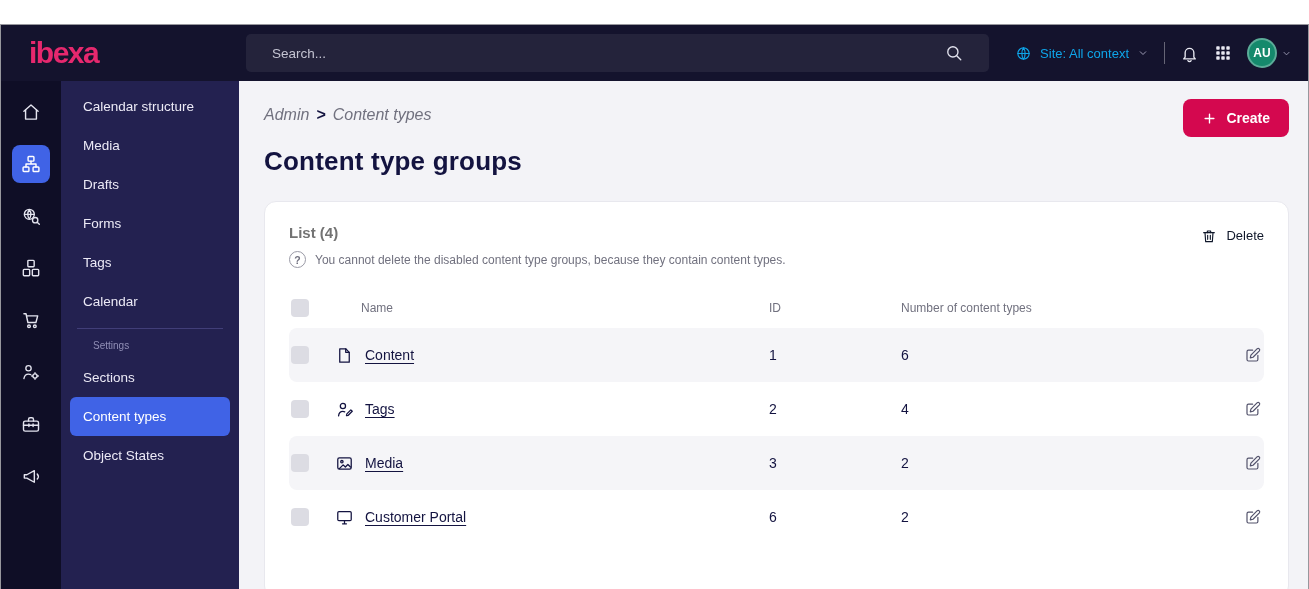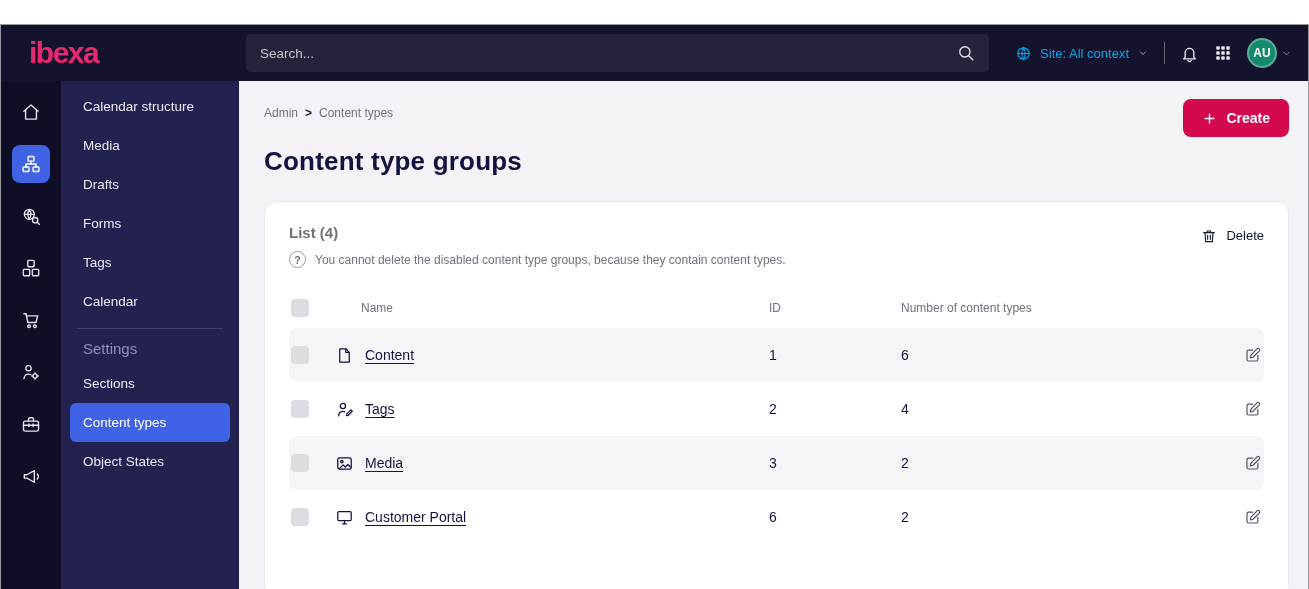--- a/index.html
+++ b/index.html
@@ -4,21 +4,21 @@
 <style>
   * { margin:0; padding:0; box-sizing:border-box; }
   html,body { background:#ffffff; }
   body { width:1309px; height:589px; font-family:"Liberation Sans", sans-serif; overflow:hidden; }
   .app { width:1309px; height:589px; border:1px solid #97979d; display:flex; flex-direction:column; background:#f3f3f7; overflow:hidden;margin-top:24px; }
 
   
   .topbar { flex:0 0 56px; background:#14132d; display:flex; align-items:center; }
   .logo-area { width:237px; padding-left:28px; flex:0 0 237px; }
   .logo { font-size:30px; font-weight:700; letter-spacing:-1.5px; color:#e6286e; }
-  .searchbar { flex:1; height:38px; margin:0 26px 0 8px; background:rgba(255,255,255,.07); border-radius:5px; display:flex; align-items:center; padding:0 14px; }
+  .searchbar { flex:1; height:38px; margin:0 26px 0 8px; background:rgba(255,255,255,.07); border-radius:5px; display:flex; align-items:center; padding:0 26px; }
   .searchbar input { flex:1; background:transparent; border:none; outline:none; color:#e8e8f0; font-size:13.5px; font-family:"Liberation Sans",sans-serif; }
   .searchbar input::placeholder { color:#c4c4d2; }
   .search-glyph { color:#e3e3ee; display:flex; }
   .topbar-right { display:flex; align-items:center; gap:15px; padding-right:16px; color:#b9b8c9; }
   .site-context { display:flex; align-items:center; gap:8px; font-size:13px; color:#0ea5e9; cursor:pointer; white-space:nowrap; }
   .vdiv { width:1px; height:22px; background:rgba(255,255,255,.35); }
   .icon-btn { color:#e9e9f2; display:flex; background:none; border:none; cursor:pointer; }
   .avatar-wrap { display:flex; align-items:center; gap:4px; cursor:pointer; }
   .avatar { width:30px; height:30px; border-radius:50%; background:#15896c; color:#fff; font-size:12px; font-weight:700; display:flex; align-items:center; justify-content:center; border:2px solid rgba(255,255,255,.3); }
   .chev { color:#9c9bb4; display:flex; }
@@ -26,26 +26,26 @@
   
   .shell { flex:1; display:flex; min-height:0; }
   .rail { flex:0 0 60px; background:#0f0e26; display:flex; flex-direction:column; align-items:center; padding-top:12px; gap:14px; }
   .rail-btn { width:38px; height:38px; border-radius:8px; display:flex; align-items:center; justify-content:center; color:#e4e4ef; background:none; border:none; cursor:pointer; }
   .rail-btn.active { background:#4063e6; color:#ffffff; }
 
   .menu { flex:0 0 178px; background:#232150; padding-top:6px; color:#eceaf6; }
   .menu-item { height:39px; display:flex; align-items:center; padding:0 13px; margin:0 9px; font-size:13.5px; border-radius:6px; cursor:pointer; }
   .menu-item.active { background:#4063e6; color:#fff; }
   .menu-sep { border-top:1px solid #413e78; margin:7px 16px 7px; }
-  .menu-label { font-size:15px; color:#918fb6; padding:4px 22px 7px; }
+  .menu-label { font-size:10px; color:#918fb6; padding:4px 32px 7px; }
 
   
   .main { flex:1; padding:18px 19px 0 25px; overflow:hidden; }
   .main-top { display:flex; justify-content:space-between; align-items:flex-start; height:38px; }
-  .breadcrumb { font-size:12px; color:#71717f; padding-top:7px; }
+  .breadcrumb { font-size:16px; color:#71717f; padding-top:7px;font-style:italic; }
   .breadcrumb .crumb-link { cursor:pointer; }
   .breadcrumb .sep { color:#131340; font-weight:700; margin:0 7px; }
   .create-btn { background:#d4084f; color:#fff; border:none; border-radius:8px; height:38px; padding:0 19px; font-size:14px; font-weight:700; display:flex; align-items:center; gap:9px; cursor:pointer; font-family:"Liberation Sans",sans-serif; }
   .page-title { font-size:26px; font-weight:700; color:#131340; margin-top:6px; line-height:36px; letter-spacing:.2px; }
 
   .card { background:#fff; border:1px solid #e8e8ee; border-radius:12px; margin-top:22px; padding:22px 24px; height:397px; }
   .card-head { display:flex; justify-content:space-between; align-items:flex-start; }
   .list-title { font-size:15px; font-weight:700; color:#737373; }
   .note { display:flex; align-items:center; gap:9px; margin-top:10px; font-size:12px; color:#71717f; }
   .help { width:17px; height:17px; border:1.5px solid #9a9aa6; border-radius:50%; color:#71717f; font-size:10.5px; display:flex; align-items:center; justify-content:center; font-weight:700; flex:0 0 17px; cursor:pointer; }

